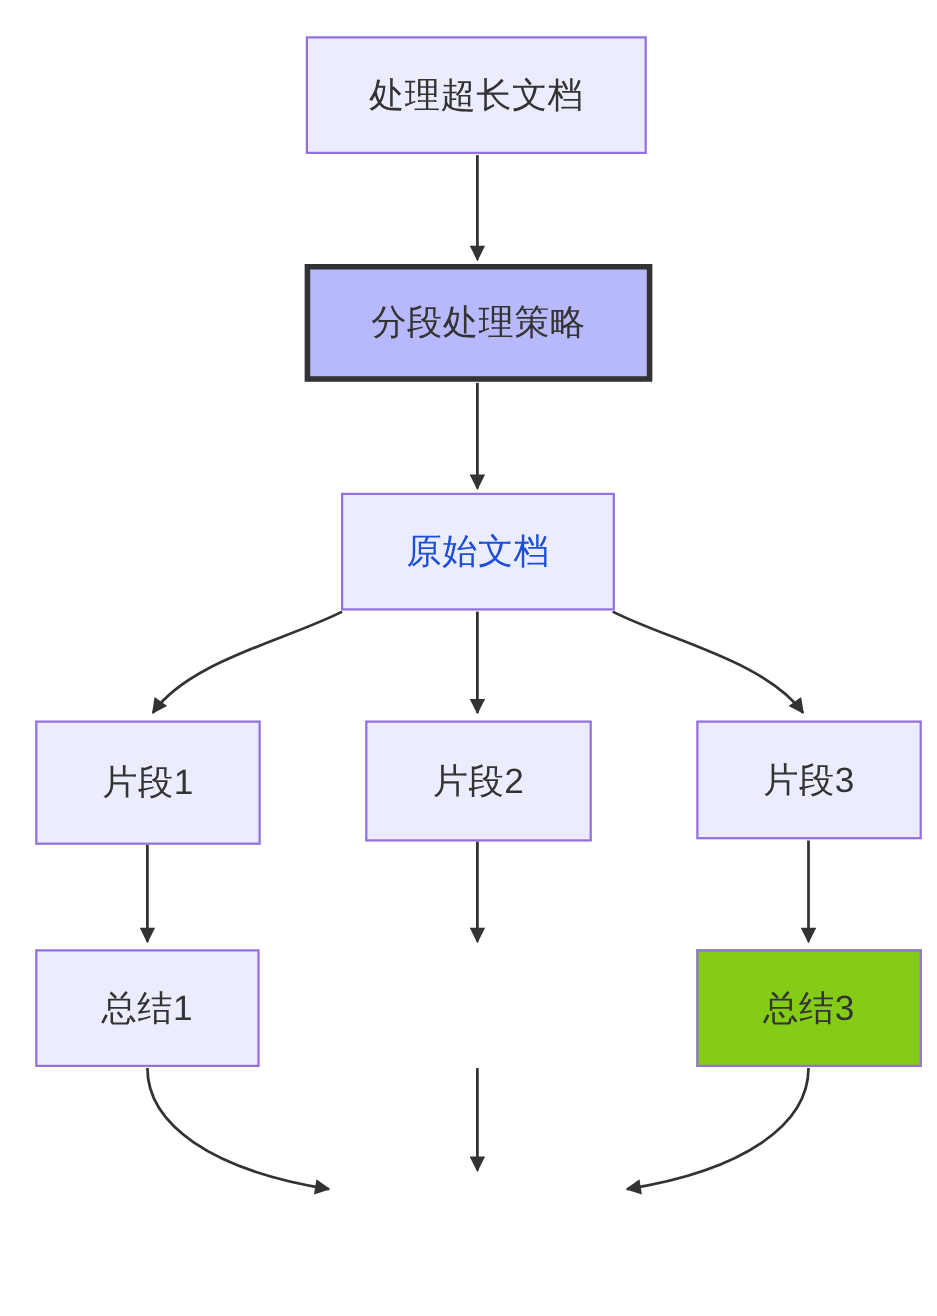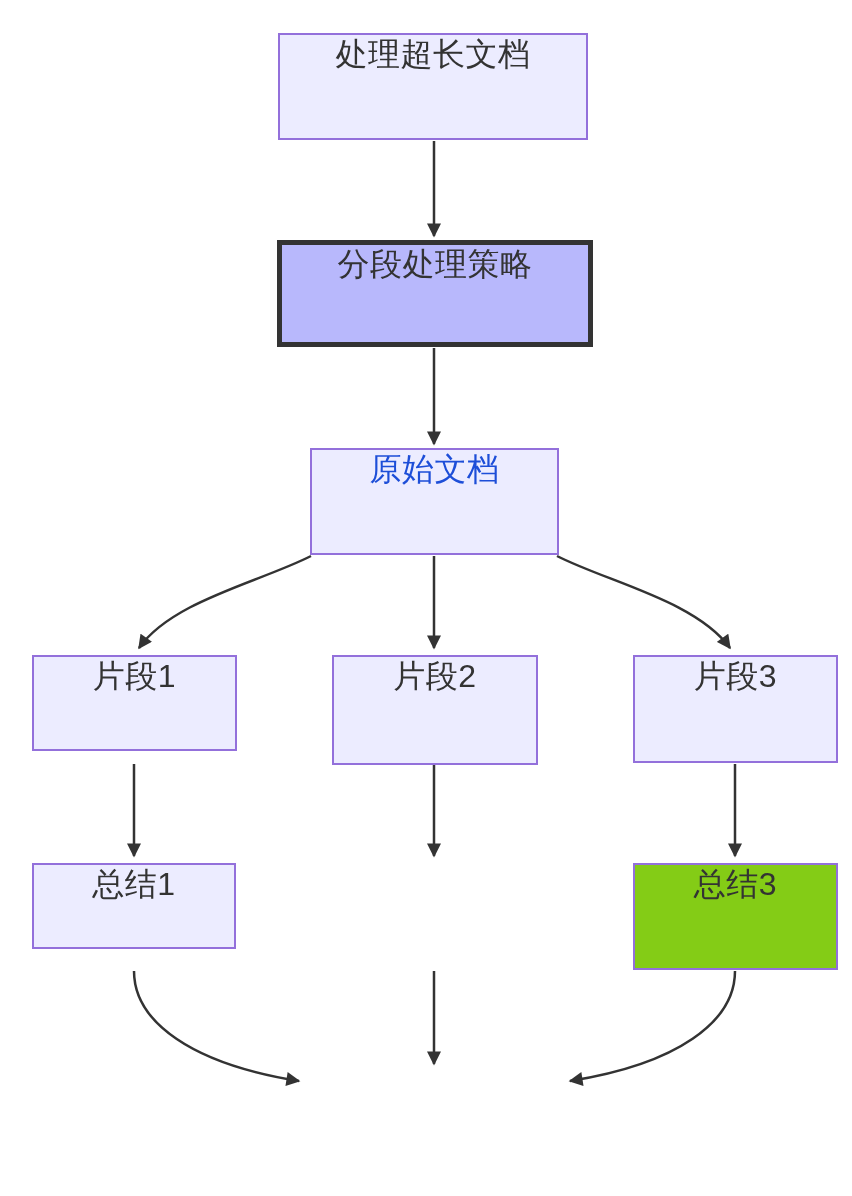--- a/index.html
+++ b/index.html
@@ -21,36 +21,36 @@
     top: 0;
     width: 852px;
     height: 1196px;
     pointer-events: none;
   }
   .node {
     position: absolute;
     box-sizing: border-box;
     border-style: solid;
     display: flex;
-    align-items: flex-start;
+    align-items: center;
     justify-content: center;
     font-size: 32px;
     letter-spacing: 0.5px;
     color: #333333;
     text-align: center;
     line-height: 1.2;
   }
   
   .n-task           { left: 278px; top: 33px;   width: 310px; height: 107px; }
   .n-strategy       { left: 277px; top: 240px;  width: 316px; height: 107px; }
   .n-source-doc     { left: 310px; top: 448px;  width: 249px; height: 107px; }
-  .n-chunk-1        { left: 32px;  top: 655px;  width: 205px; height: 96px; }
+  .n-chunk-1        { left: 32px;  top: 655px;  width: 205px; height: 113px; }
   .n-chunk-2        { left: 332px; top: 655px;  width: 206px; height: 110px; }
   .n-chunk-3        { left: 633px; top: 655px;  width: 205px; height: 108px; }
-  .n-summary-1      { left: 32px;  top: 863px;  width: 204px; height: 86px; }
+  .n-summary-1      { left: 32px;  top: 863px;  width: 204px; height: 107px; }
   .n-summary-2      { left: 331px; top: 863px;  width: 206px; height: 107px; }
   .n-summary-3      { left: 633px; top: 863px;  width: 205px; height: 107px; }
   .n-final-summary  { left: 309px; top: 1070px; width: 253px; height: 111px; }
 </style>
 </head>
 <body>
 
 <div class="canvas" style="background: rgb(255, 255, 255);">
 
   <svg class="edges-layer" width="852" height="1196" viewBox="0 0 852 1196" xmlns="http://www.w3.org/2000/svg">

